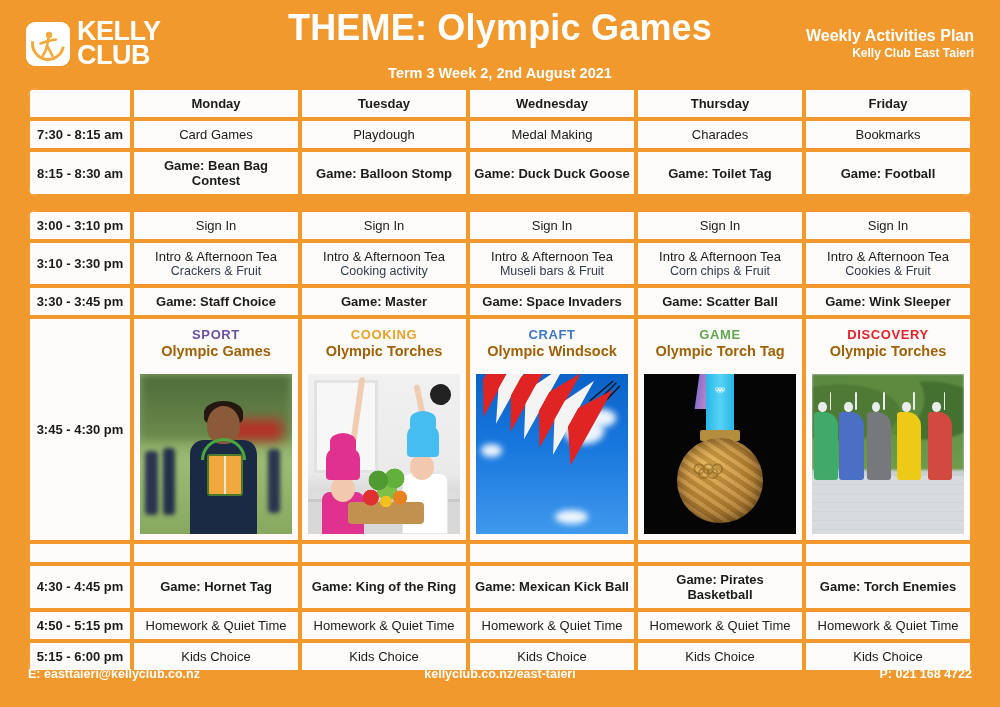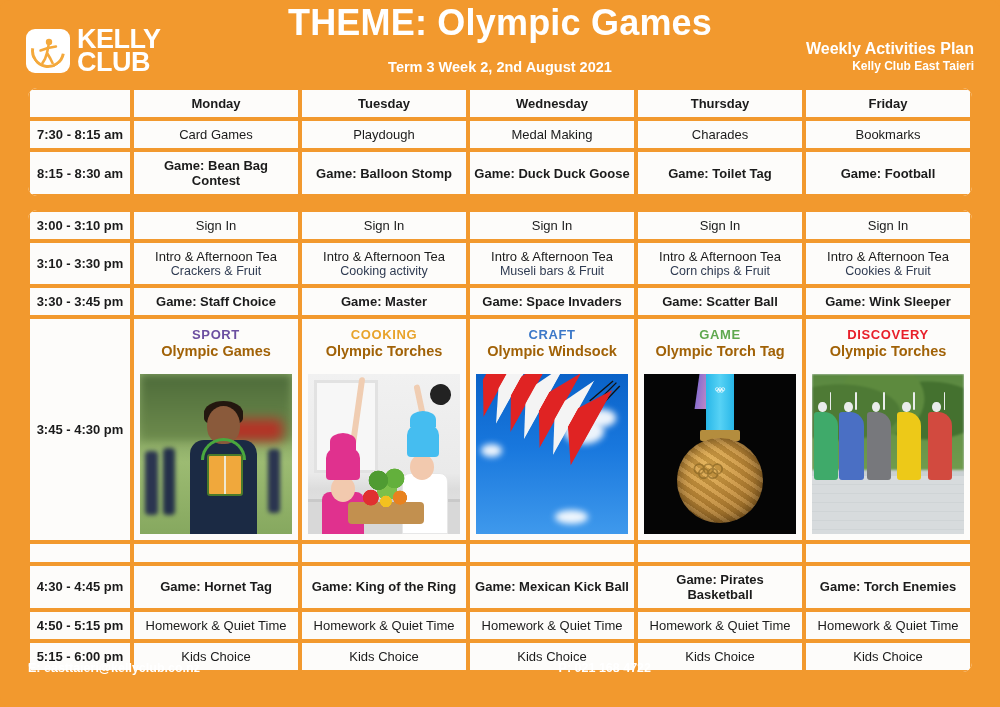--- a/index.html
+++ b/index.html
@@ -15,21 +15,21 @@
     width: 1000px; height: 707px;
     background: #F2992E;
     border-radius: 10px;
   }
 
   
   .header {
     position: relative;
     height: 88px;
     display: flex;
-    align-items: flex-end;
+    align-items: center;
     padding: 13px 26px;
   }
   .logo {
     display: flex; align-items: center; gap: 7px;
     width: 250px; flex: none;
   }
   .logo-mark {
     width: 44px; height: 44px;
     background: #ffffff;
     border-radius: 9px;
@@ -242,21 +242,21 @@
       background: repeating-linear-gradient(to bottom,#d7dbdd 0 8px,#cfd4d6 8px 9px),
                   repeating-linear-gradient(90deg,#d7dbdd 0 26px,#c9cfd1 26px 27px);}
   .ph-disc .statue { position:absolute; bottom:34%; width:16%; height:42%; border-radius:3px 14px 3px 3px;}
   .ph-disc .head { position:absolute; width:36%; height:16%; background:#e9eceb; border-radius:50%;
       top:-16%; left:20%;}
   .ph-disc .torch { position:absolute; width:8%; height:26%; background:#e9eceb;
       top:-30%; left:66%; border-radius:2px;}
 
   
   .footer {
-    position: absolute; left: 0; bottom: 16px;
+    position: absolute; left: 0; bottom: 10px;
     width: 1000px; height: 46px;
     display: flex; align-items: center;
     color: #ffffff; font-size: 12.5px; font-weight: bold;
     padding: 0 28px;
   }
   .footer .f-left { width: 33%; text-align: left; }
   .footer .f-mid  { width: 34%; text-align: center; }
   .footer .f-right{ width: 33%; text-align: right; }
 
   .gap { height: 14px; }
@@ -575,16 +575,17 @@
           <td>Kids Choice</td>
           <td>Kids Choice</td>
         </tr>
 
       </tbody>
     </table>
   </div>
 
   <div class="footer">
     <div class="f-left">E: easttaieri@kellyclub.co.nz</div>
+    <div class="f-mid">kellyclub.co.nz/east-taieri</div>
     <div class="f-right">P: 021 168 4722</div>
   </div>
 
 </div>
 
 </body></html>

